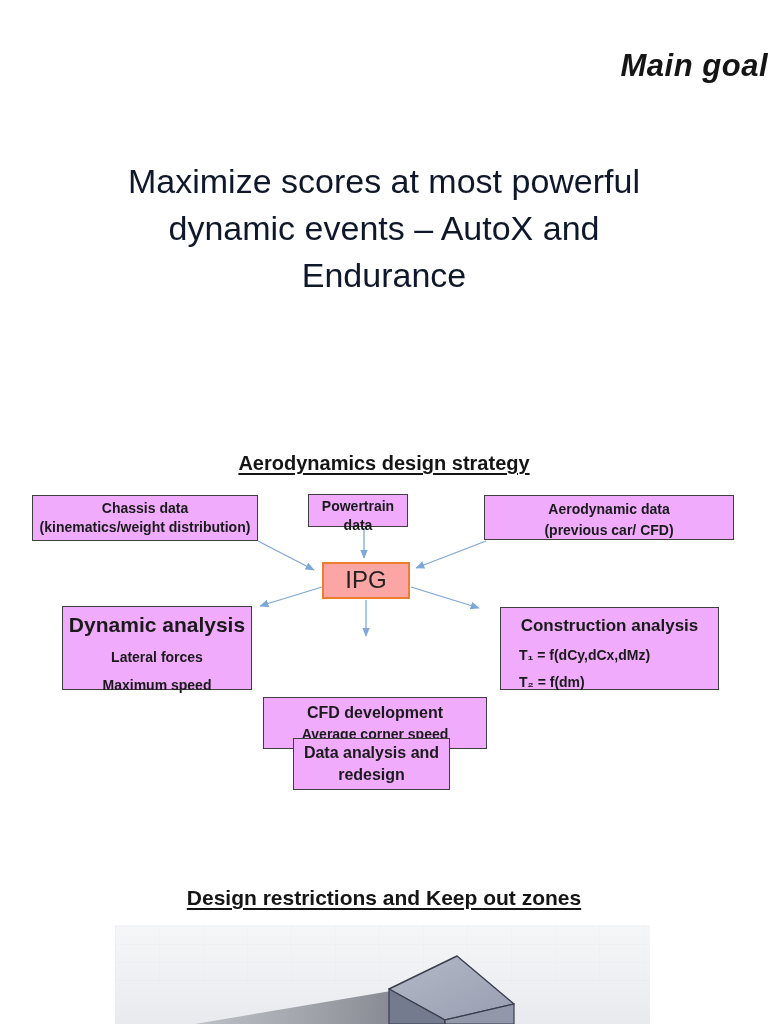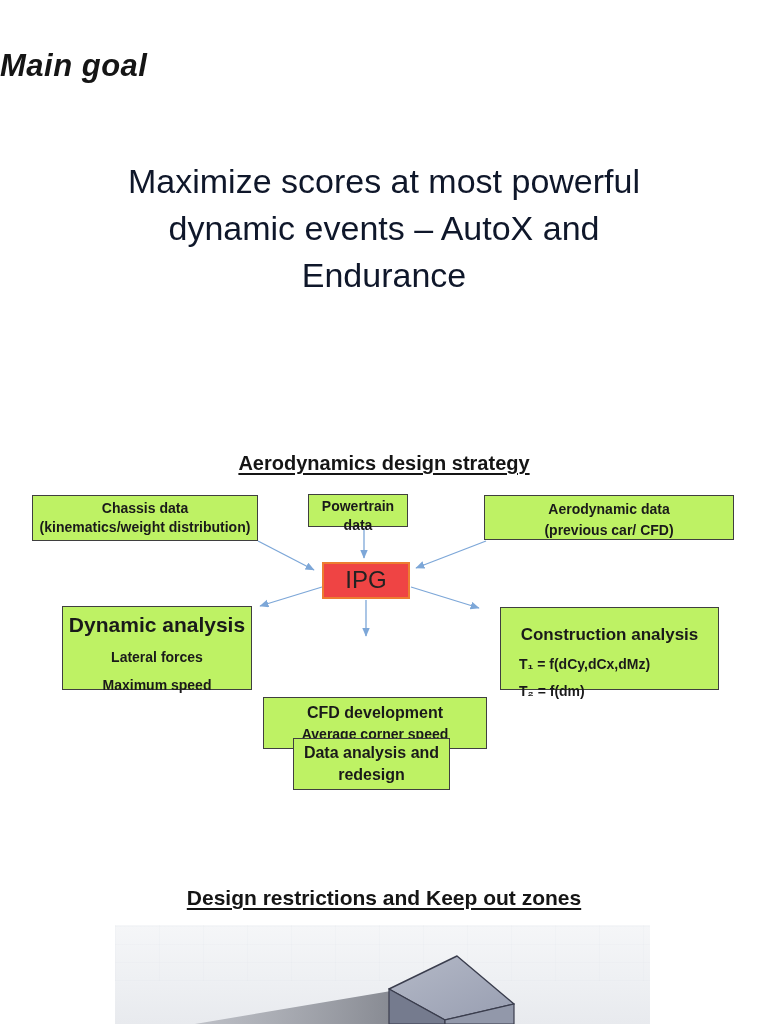--- a/index.html
+++ b/index.html
@@ -6,42 +6,42 @@
   html,body { background:#ffffff; }
   body { font-family:"Liberation Sans", sans-serif; color:#1a1a1a; }
   .page {
     position:relative; width:768px; height:1024px; margin:0 auto;
     background:#ffffff; overflow:hidden;
   }
 
   
   .main-title {
     position:absolute; top:48px; left:0; width:100%;
-    text-align:left; font-size:31px; font-style:italic; font-weight:600;
+    text-align:right; font-size:31px; font-style:italic; font-weight:600;
     color:#151515; letter-spacing:0.5px;
   }
   .statement {
     position:absolute; top:158px; left:84px; width:600px;
     text-align:center; font-size:34px; font-weight:400; line-height:1.38;
     color:#0f172a;
   }
   .section-heading {
     position:absolute; left:0; width:100%; text-align:center;
     font-size:20px; font-weight:700; color:#151515;
   }
   .section-heading span { text-decoration:underline; text-underline-offset:3px; }
   #diagram-title { top:452px; }
   #restrictions-title { top:886px; font-size:21px; }
 
   
   .arrows { position:absolute; top:0; left:0; pointer-events:none; z-index:1; }
   .arrows line { stroke:#7da7d8; stroke-width:1.3; }
 
   .dbox {
-    position:absolute; border:1.5px solid #3f3f3f; background:#bef264;
+    position:absolute; border:1.5px solid #3f3f3f; background:#f0abfc;
     text-align:center; z-index:2; line-height:1.35;
   }
   .dbox .t  { font-weight:700; font-size:14px; }
   .dbox .s  { font-weight:600; font-size:14px; }
 
   #box-chassis    { left:32px;  top:495px; width:226px; height:46px; padding-top:3px; }
   #box-powertrain { left:308px; top:494px; width:100px; height:33px; padding-top:2px; }
   #box-aero       { left:484px; top:495px; width:250px; height:45px; padding-top:4px; }
   #box-aero .s    { margin-top:2px; }
 
@@ -49,21 +49,21 @@
     left:322px; top:562px; width:88px; height:37px;
     background:#bdd7ee; border:2px solid #ed7d31;
     display:flex; align-items:center; justify-content:center;
     font-size:24px; font-weight:400; color:#222;
   }
 
   #box-dynamic      { left:62px;  top:606px; width:190px; height:84px; padding-top:4px; }
   #box-dynamic .t   { font-size:21px; }
   #box-dynamic .s   { margin-top:9px; }
 
-  #box-construction      { left:500px; top:607px; width:219px; height:83px; padding-top:16px; }
+  #box-construction      { left:500px; top:607px; width:219px; height:83px; padding-top:7px; }
   #box-construction .t   { font-size:17px; }
   #box-construction .s   { text-align:left; padding-left:18px; margin-top:8px; }
 
   #box-cfd      { left:263px; top:660px; width:224px; height:52px; padding-top:4px;margin-top:37px; }
   #box-cfd .t   { font-size:16px; }
   #box-cfd .s   { margin-top:1px; }
 
   #box-redesign { left:293px; top:738px; width:157px; height:52px; padding-top:3px; }
   #box-redesign .t { font-size:16px; line-height:1.4; }
 
@@ -116,21 +116,21 @@
 
   <div class="dbox" id="box-powertrain">
     <div class="t">Powertrain data</div>
   </div>
 
   <div class="dbox" id="box-aero">
     <div class="t">Aerodynamic data</div>
     <div class="s">(previous car/ CFD)</div>
   </div>
 
-  <div class="dbox" id="box-ipg" style="background: #ef4444; border-color: rgb(237, 125, 49);">
+  <div class="dbox" id="box-ipg" style="background: #fca5a5; border-color: rgb(237, 125, 49);">
     <span>IPG</span>
   </div>
 
   <div class="dbox" id="box-dynamic">
 
     <div class="t">Dynamic analysis</div>
     <div class="s">Lateral forces</div>
     <div class="s">Maximum speed</div>
   </div>
 

